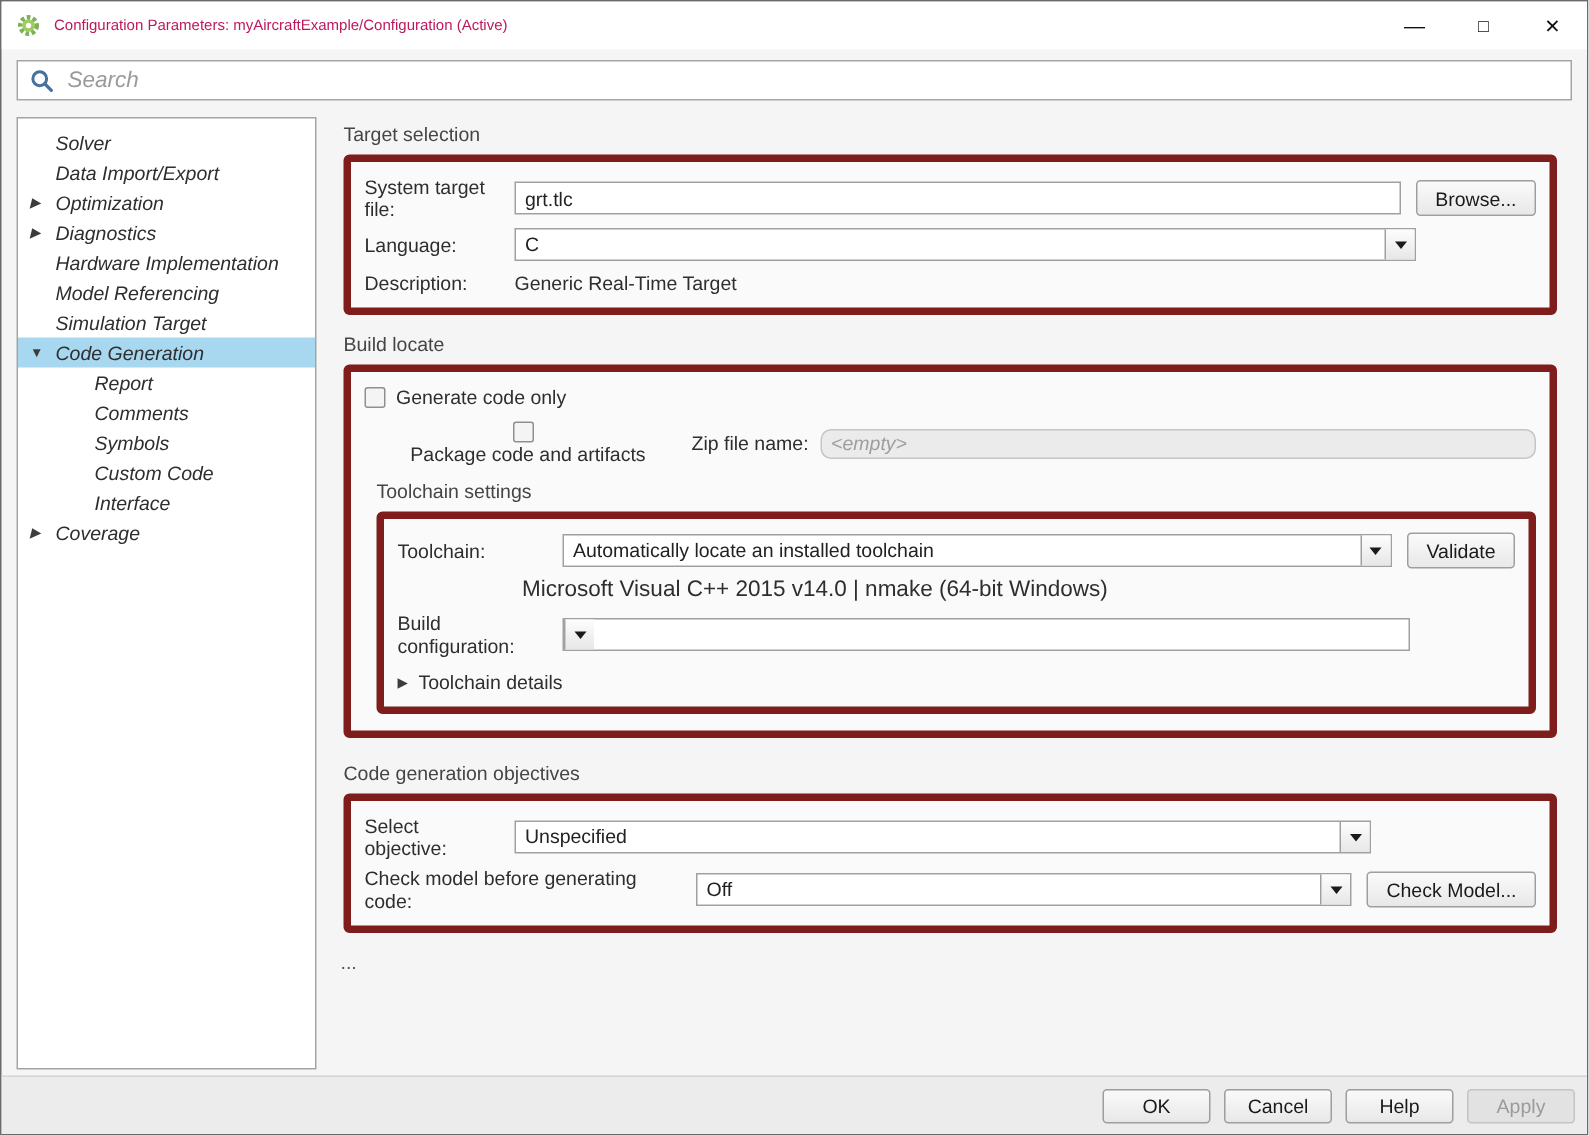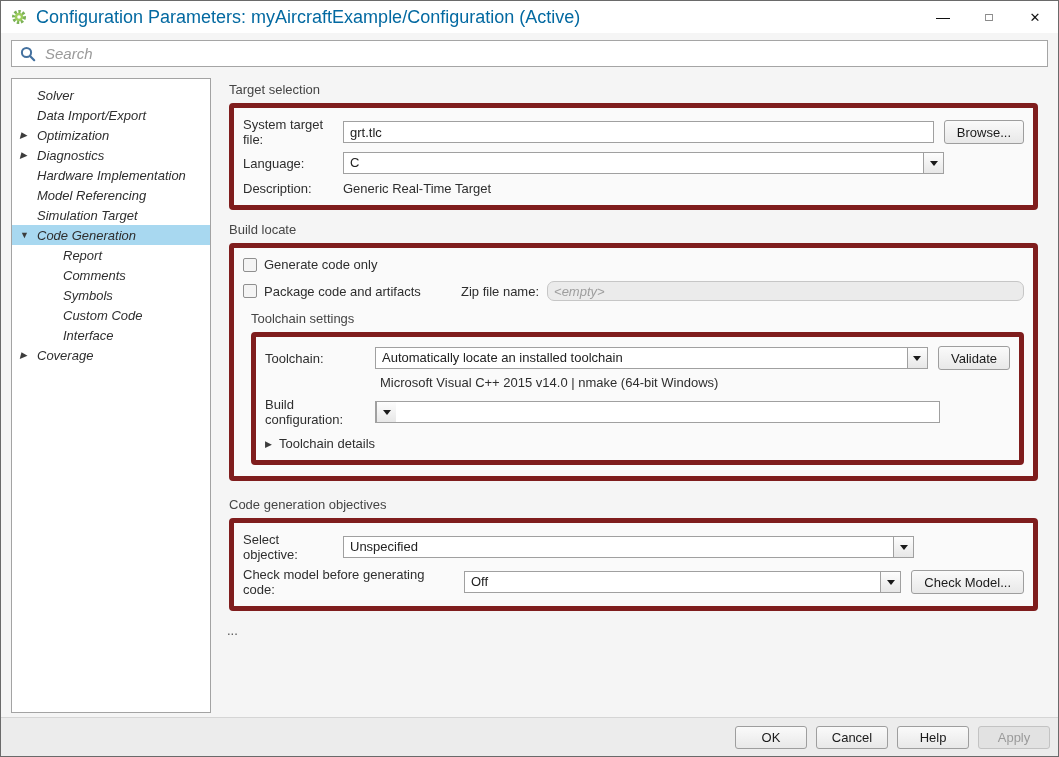--- a/index.html
+++ b/index.html
@@ -4,21 +4,21 @@
 <style>
   html,body{margin:0;padding:0;background:#fff;}
   *{box-sizing:border-box;font-family:"Liberation Sans",sans-serif;}
   .window{
     width:1059px;height:757px;border:1px solid #6a6a6a;
     display:flex;flex-direction:column;background:#f5f5f5;overflow:hidden;
   }
   
   .titlebar{height:32px;background:#fff;display:flex;align-items:center;padding-left:10px;flex-shrink:0;}
   .titlebar .app-icon{width:16px;height:16px;margin-right:9px;flex-shrink:0;}
-  .titlebar .title-text{font-size:18px;color:#0369a1;white-space:nowrap;}
+  .titlebar .title-text{font-size:10px;color:#be185d;white-space:nowrap;}
   .win-controls{margin-left:auto;display:flex;height:100%;}
   .win-btn{width:46px;height:100%;display:flex;align-items:center;justify-content:center;color:#111;cursor:default;}
   .win-btn.min{font-size:14px;}
   .win-btn.max{font-size:12px;}
   .win-btn.close{font-size:13px;}
   
   .searchbar{
     margin:7px 10px 11px 10px;height:27px;background:#fff;border:1px solid #a5a5a5;
     display:flex;align-items:center;padding:0 6px;
   }
@@ -71,23 +71,23 @@
     flex-shrink:0;cursor:default;white-space:nowrap;
   }
   .btn.ml{margin-left:10px;}
   .spacer80{width:80px;flex-shrink:0;} .spacer70{width:70px;flex-shrink:0;} .spacer110{width:110px;flex-shrink:0;}
   .checkbox{
     width:14px;height:14px;border:1px solid #8f8f8f;background:#f4f4f4;
     border-radius:2px;flex-shrink:0;margin-right:7px;cursor:default;
   }
   .cb-label{font-size:13px;color:#2e2e2e;}
   .cb-block{display:flex;align-items:center;}
-  .cb-block.w218{width:218px;flex-shrink:0;}
+  .cb-block.w218{width:218px;flex-shrink:0;flex-direction:column;}
   .tc-settings{margin-left:8px;}
-  .tc-info{font-size:13px;color:#2e2e2e;margin:3px 0 7px 115px;}
+  .tc-info{font-size:15px;color:#2e2e2e;margin:3px 0 7px 83px;}
   .expander{display:flex;align-items:center;margin-top:9px;cursor:default;}
   .expander .exp-arrow{font-size:9px;color:#3c3c3c;margin-right:7px;}
   .expander .exp-label{font-size:13px;color:#2e2e2e;}
   .ellipsis{font-size:13px;color:#555;margin:10px 0 0 -2px;}
   
   .footer{
     height:39px;background:#ececec;border-top:1px solid #d5d5d5;flex-shrink:0;
     display:flex;align-items:center;justify-content:flex-end;padding-right:8px;
   }
   .footer .btn{height:23px;min-width:72px;margin-left:9px;text-align:center;padding:0 8px;}

